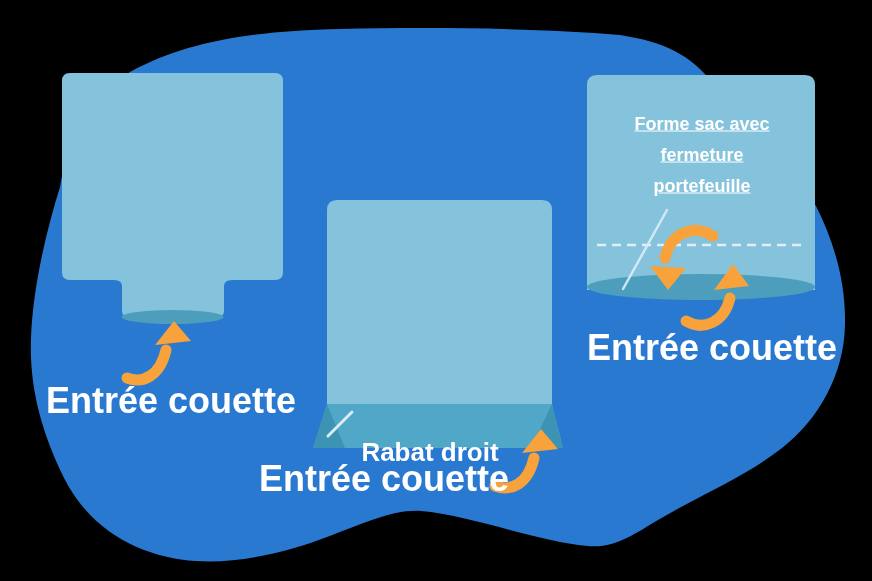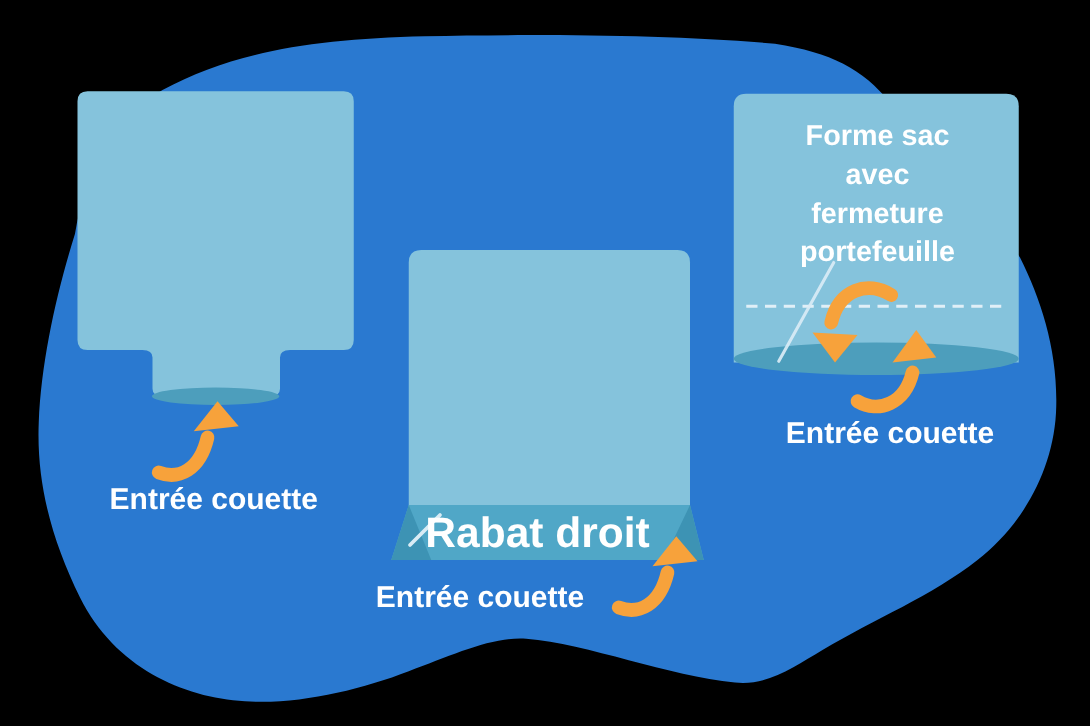--- a/index.html
+++ b/index.html
@@ -27,25 +27,25 @@
   .label{
     position:absolute;
     transform:translate(-50%,-50%);
     color:var(--text,#fff);
     font-weight:bold;
     text-align:center;
     white-space:pre-line;
     line-height:31px;
     letter-spacing:0;
   }
-  .title{font-size:23px;}
-  .entree{font-size:24px;white-space:nowrap;}
+  .title{font-size:18px;text-decoration:underline;}
+  .entree{font-size:36px;white-space:nowrap;}
   .t-left-title  {left:173px;top:183px;}
   .t-right-title {left:702px;top:155px;}
-  .t-rabat-droit {left:430px;top:427px;font-size:34px;white-space:nowrap;}
+  .t-rabat-droit {left:430px;top:452px;font-size:26px;white-space:nowrap;}
   .t-entree-left  {left:171px;top:400px;}
   .t-entree-mid   {left:384px;top:478px;}
   .t-entree-right {left:712px;top:347px;}
 </style>
 </head>
 <body>
 
 <div class="stage">
 
   <svg viewBox="0 0 872 581" width="872" height="581">

